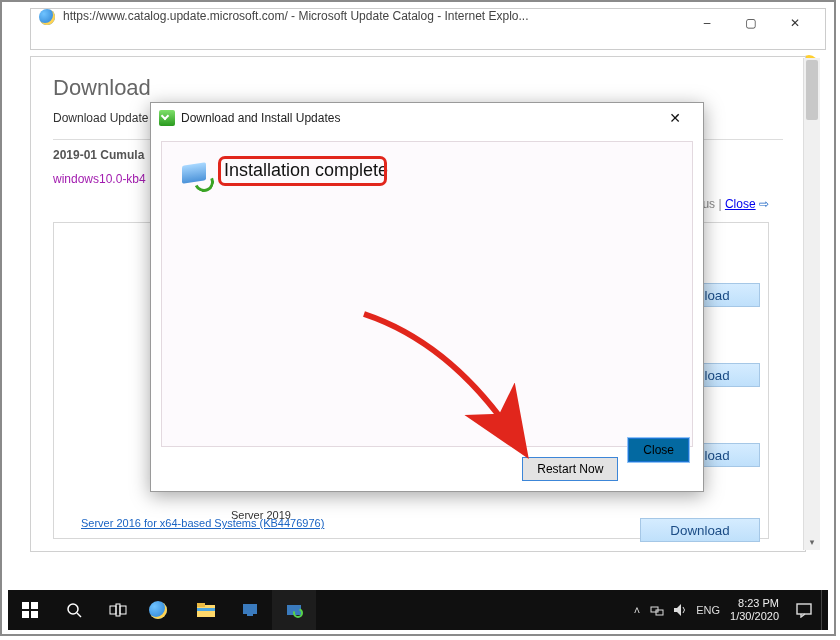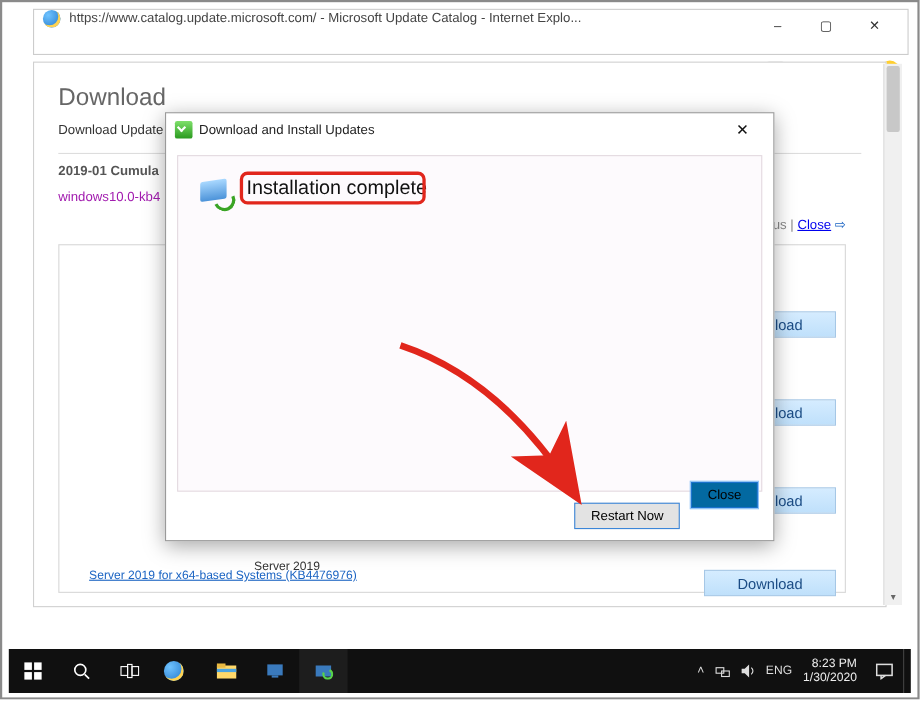--- a/index.html
+++ b/index.html
@@ -105,21 +105,21 @@
     <a class="lnk" href="#">windows10.0-kb4</a>
     <div class="nav">
       <span>evious</span><span> | </span><a href="#">Close</a> <span style="color:#1b64c3">⇨</span>
     </div>
     <div class="tbl">
       <div class="dlcell row1"><button>Download</button></div>
       <div class="dlcell row2"><button>Download</button></div>
       <div class="dlcell row3"><button>Download</button></div>
       <div class="dlcell row4"><button>Download</button></div>
     </div>
-    <a class="foot" href="#">Server 2019 for x64-based Systems (KB4476976)</a>
+    <a class="foot" href="#">Server 2016 for x64-based Systems (KB4476976)</a>
     <span class="foot2">Server 2019</span>
   </div>
 
   <div class="scrollv">
     <div class="arr arrT">▴</div>
     <div class="thumb"></div>
     <div class="arr arrB">▾</div>
   </div>
 
   <div class="dlg">

